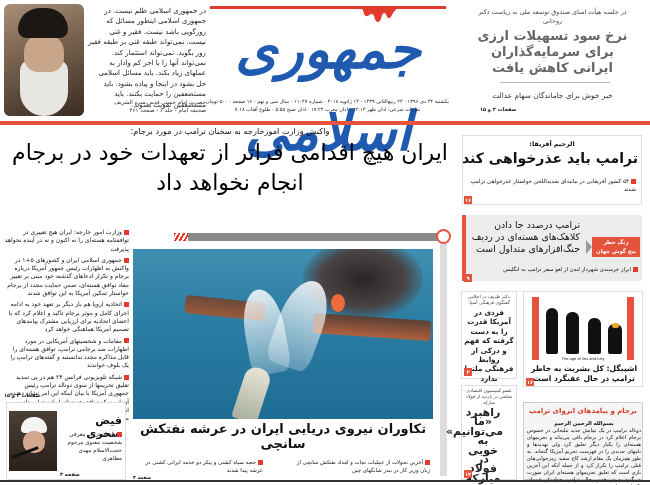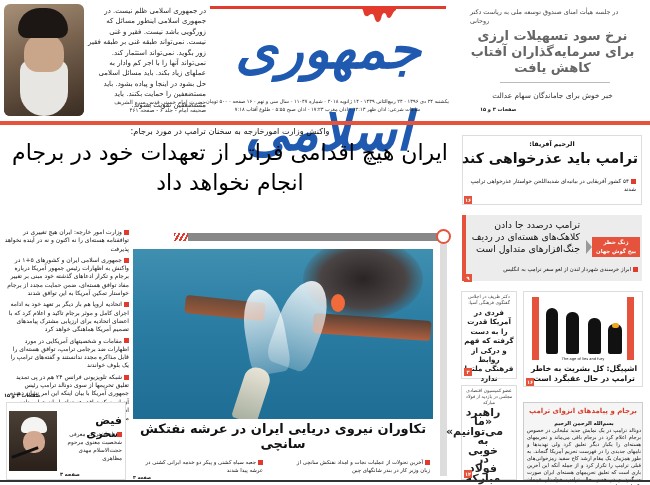--- a/index.html
+++ b/index.html
@@ -105,22 +105,22 @@
 <div id="logo-line" class="abs"></div>
 <svg id="logo-drip" class="abs" viewBox="0 0 34 20">
   <path d="M0 0 H34 V4 C30 6 30 12 27 12 C24 12 25 7 22 7 C19 7 20 16 16 16 C12 16 13 8 10 8 C7 8 7 11 4 10 C1 9 2 4 0 3 Z" fill="#e23b2e"></path>
 </svg>
 <div id="logo" class="abs rtl" style="text-align:center">جمهوری اسلامی</div>
 <div id="dateline" class="abs rtl" style="text-align:center">
   <div>یکشنبه ۲۴ دی ۱۳۹۶ - ۲۴ ربیع‌الثانی ۱۴۳۹ - ۱۴ ژانویه ۲۰۱۸ - شماره ۱۱۰۴۷ - سال سی و نهم - ۱۶ صفحه - ۵۰۰ تومان</div>
   <div>ساعات شرعی: اذان ظهر ۱۲:۱۳ - اذان مغرب ۱۷:۲۳ - اذان صبح ۵:۵۵ - طلوع آفتاب ۷:۱۸</div>
 </div>
 
-<div id="top-right-kicker" class="abs rtl" style="text-align:left">در جلسه هیأت امنای صندوق توسعه ملی به ریاست دکتر روحانی</div>
-<div id="top-right-title" class="abs rtl" style="text-align:center">نرخ سود تسهیلات ارزی برای سرمایه‌گذاران آفتاب کاهش یافت</div>
+<div id="top-right-kicker" class="abs rtl" style="text-align:center">در جلسه هیأت امنای صندوق توسعه ملی به ریاست دکتر روحانی</div>
+<div id="top-right-title" class="abs rtl" style="text-align:center">نرخ سود تسهیلات ارزی برای سرمایه‌گذاران ایرانی کاهش یافت</div>
 <div id="top-right-rule" class="abs"></div>
 <div id="top-right-sub" class="abs rtl" style="text-align:center">خبر خوش برای جاماندگان سهام عدالت</div>
 <div id="top-right-pages" class="abs rtl">صفحات ۳ و ۱۵</div>
 
 <div id="main-rule" class="abs"></div>
 
 <div id="lead-kicker" class="abs rtl" style="text-align:center">واکنش وزارت امورخارجه به سخنان ترامپ در مورد برجام:</div>
 <div id="lead-headline" class="abs rtl" style="text-align:center">ایران هیچ اقدامی فراتر از تعهدات خود در برجام انجام نخواهد داد</div>
 
 <div id="left-bullets" class="abs rtl">

